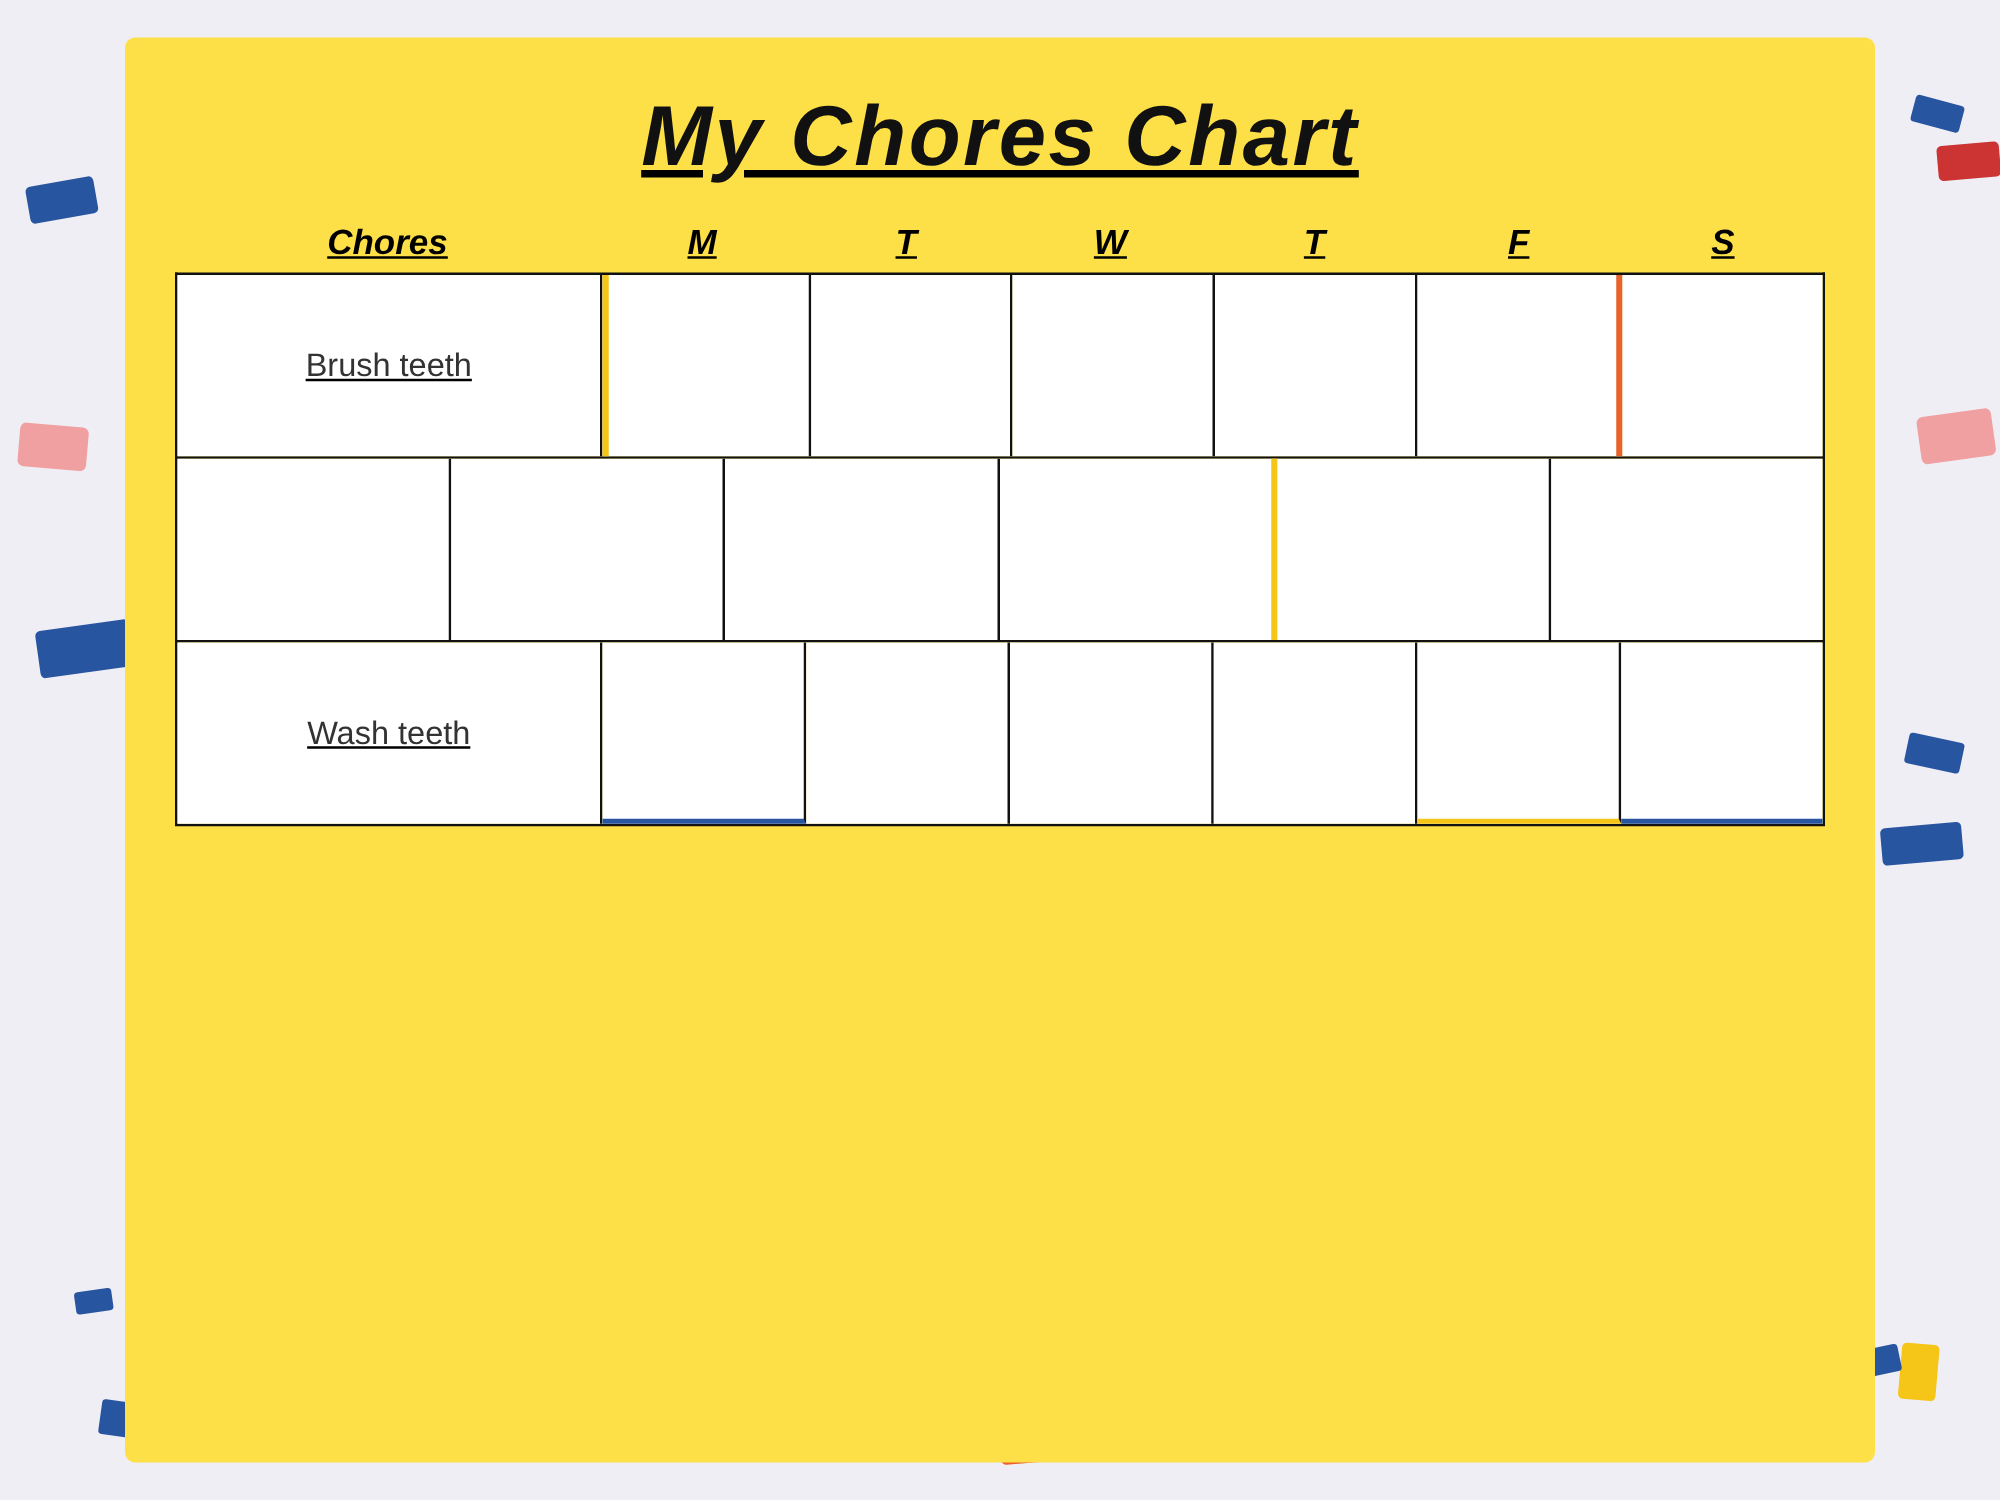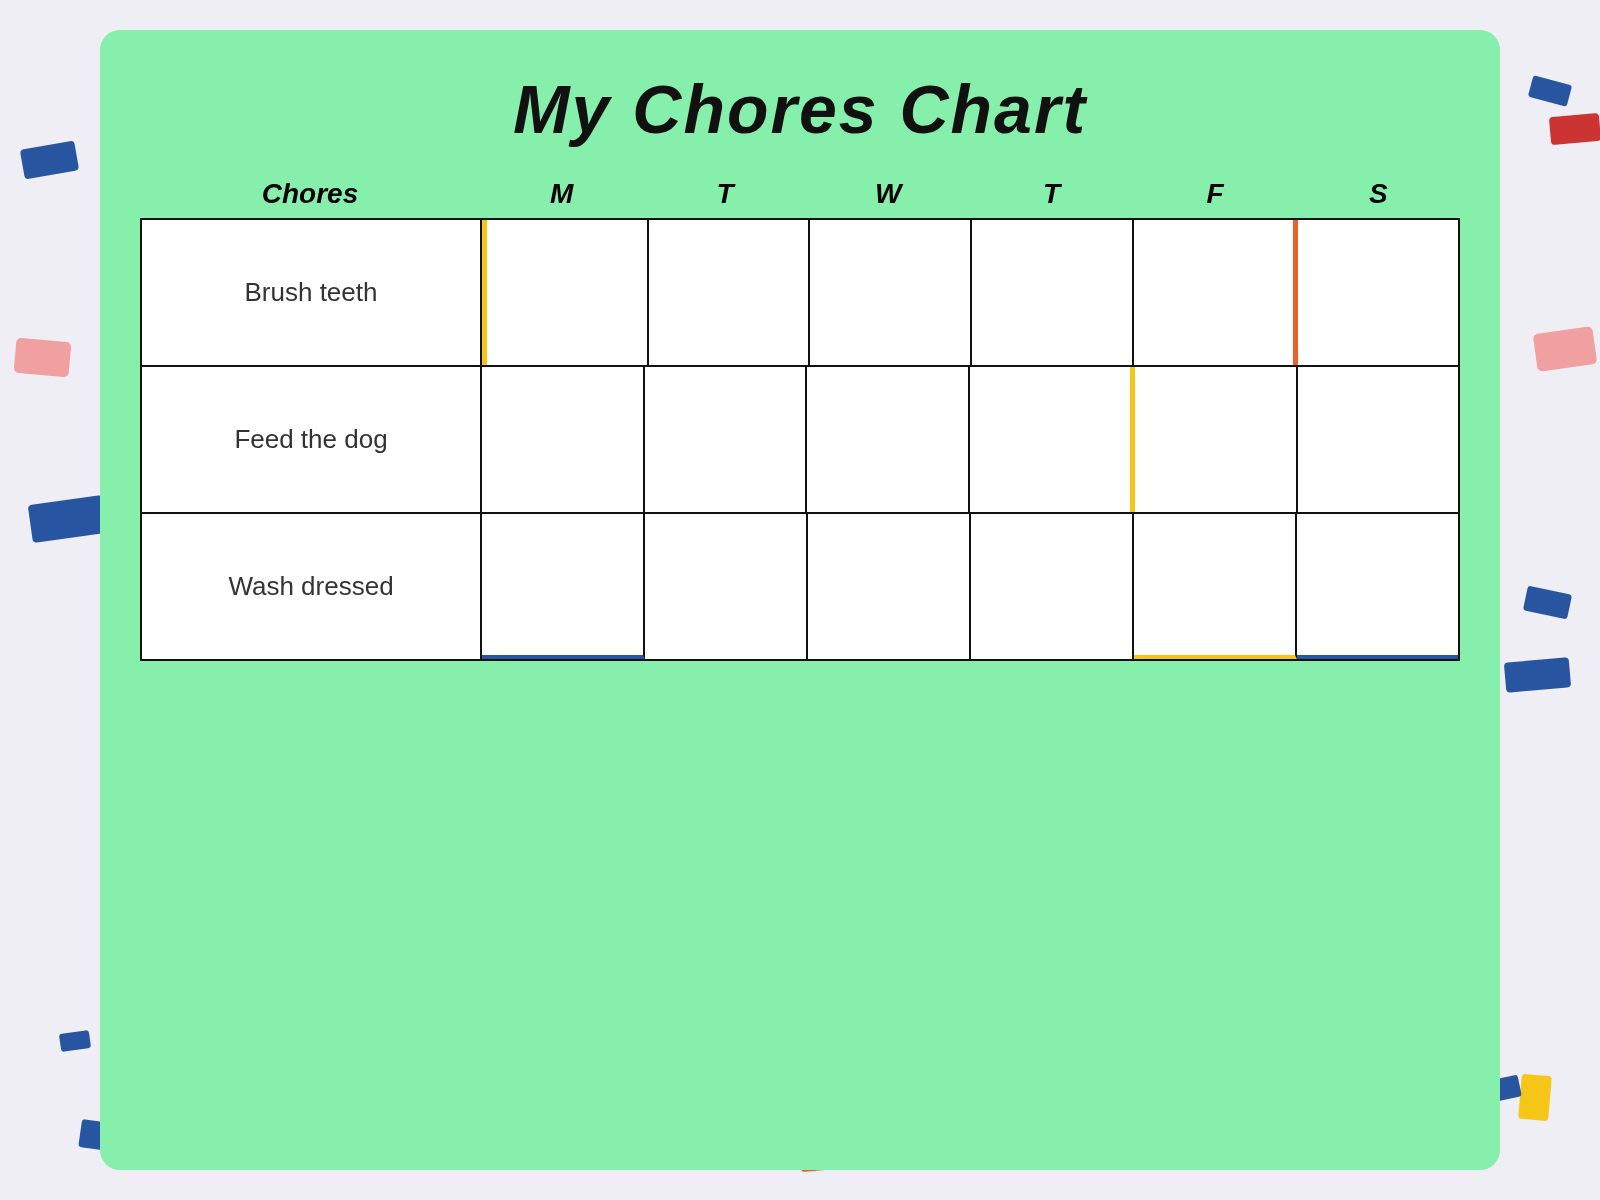--- a/index.html
+++ b/index.html
@@ -19,23 +19,24 @@
       border-radius: 3px;
     }
 
     
     .page-wrapper {
       position: absolute;
       top: 30px;
       left: 100px;
       right: 100px;
       bottom: 30px;
-      background: #86efac;
-      border-radius: 20px;
+      background: #fde047;
+      border-radius: 8px;
       padding: 20px 40px 40px 40px;
+      text-decoration: underline;
     }
 
     .title-area {
       text-align: center;
       padding: 20px 0 30px 0;
     }
 
     .chart-title {
       font-family: 'Arial Black', 'Arial Bold', Gadget, sans-serif;
       font-size: 68px;
@@ -186,36 +187,33 @@
       <div class="day-cell"></div>
       <div class="day-cell"></div>
       <div class="day-cell"></div>
       <div class="day-cell accent-orange-right"></div>
       <div class="day-cell"></div>
     </div>
   </div>
 
 
   <div class="chore-row">
-    <div class="chore-name-cell">
-      <span>Feed the dog</span>
-    </div>
     <div class="day-cells">
       <div class="day-cell"></div>
       <div class="day-cell"></div>
       <div class="day-cell"></div>
       <div class="day-cell accent-yellow-right"></div>
       <div class="day-cell"></div>
       <div class="day-cell"></div>
     </div>
   </div>
 
   <div class="chore-row">
     <div class="chore-name-cell">
-      <span>Wash dressed</span>
+      <span>Wash teeth</span>
     </div>
     <div class="day-cells">
       <div class="day-cell accent-blue-bottom"></div>
       <div class="day-cell"></div>
       <div class="day-cell"></div>
       <div class="day-cell"></div>
       <div class="day-cell accent-yellow-bottom"></div>
       <div class="day-cell accent-blue-bottom"></div>
     </div>
   </div>

